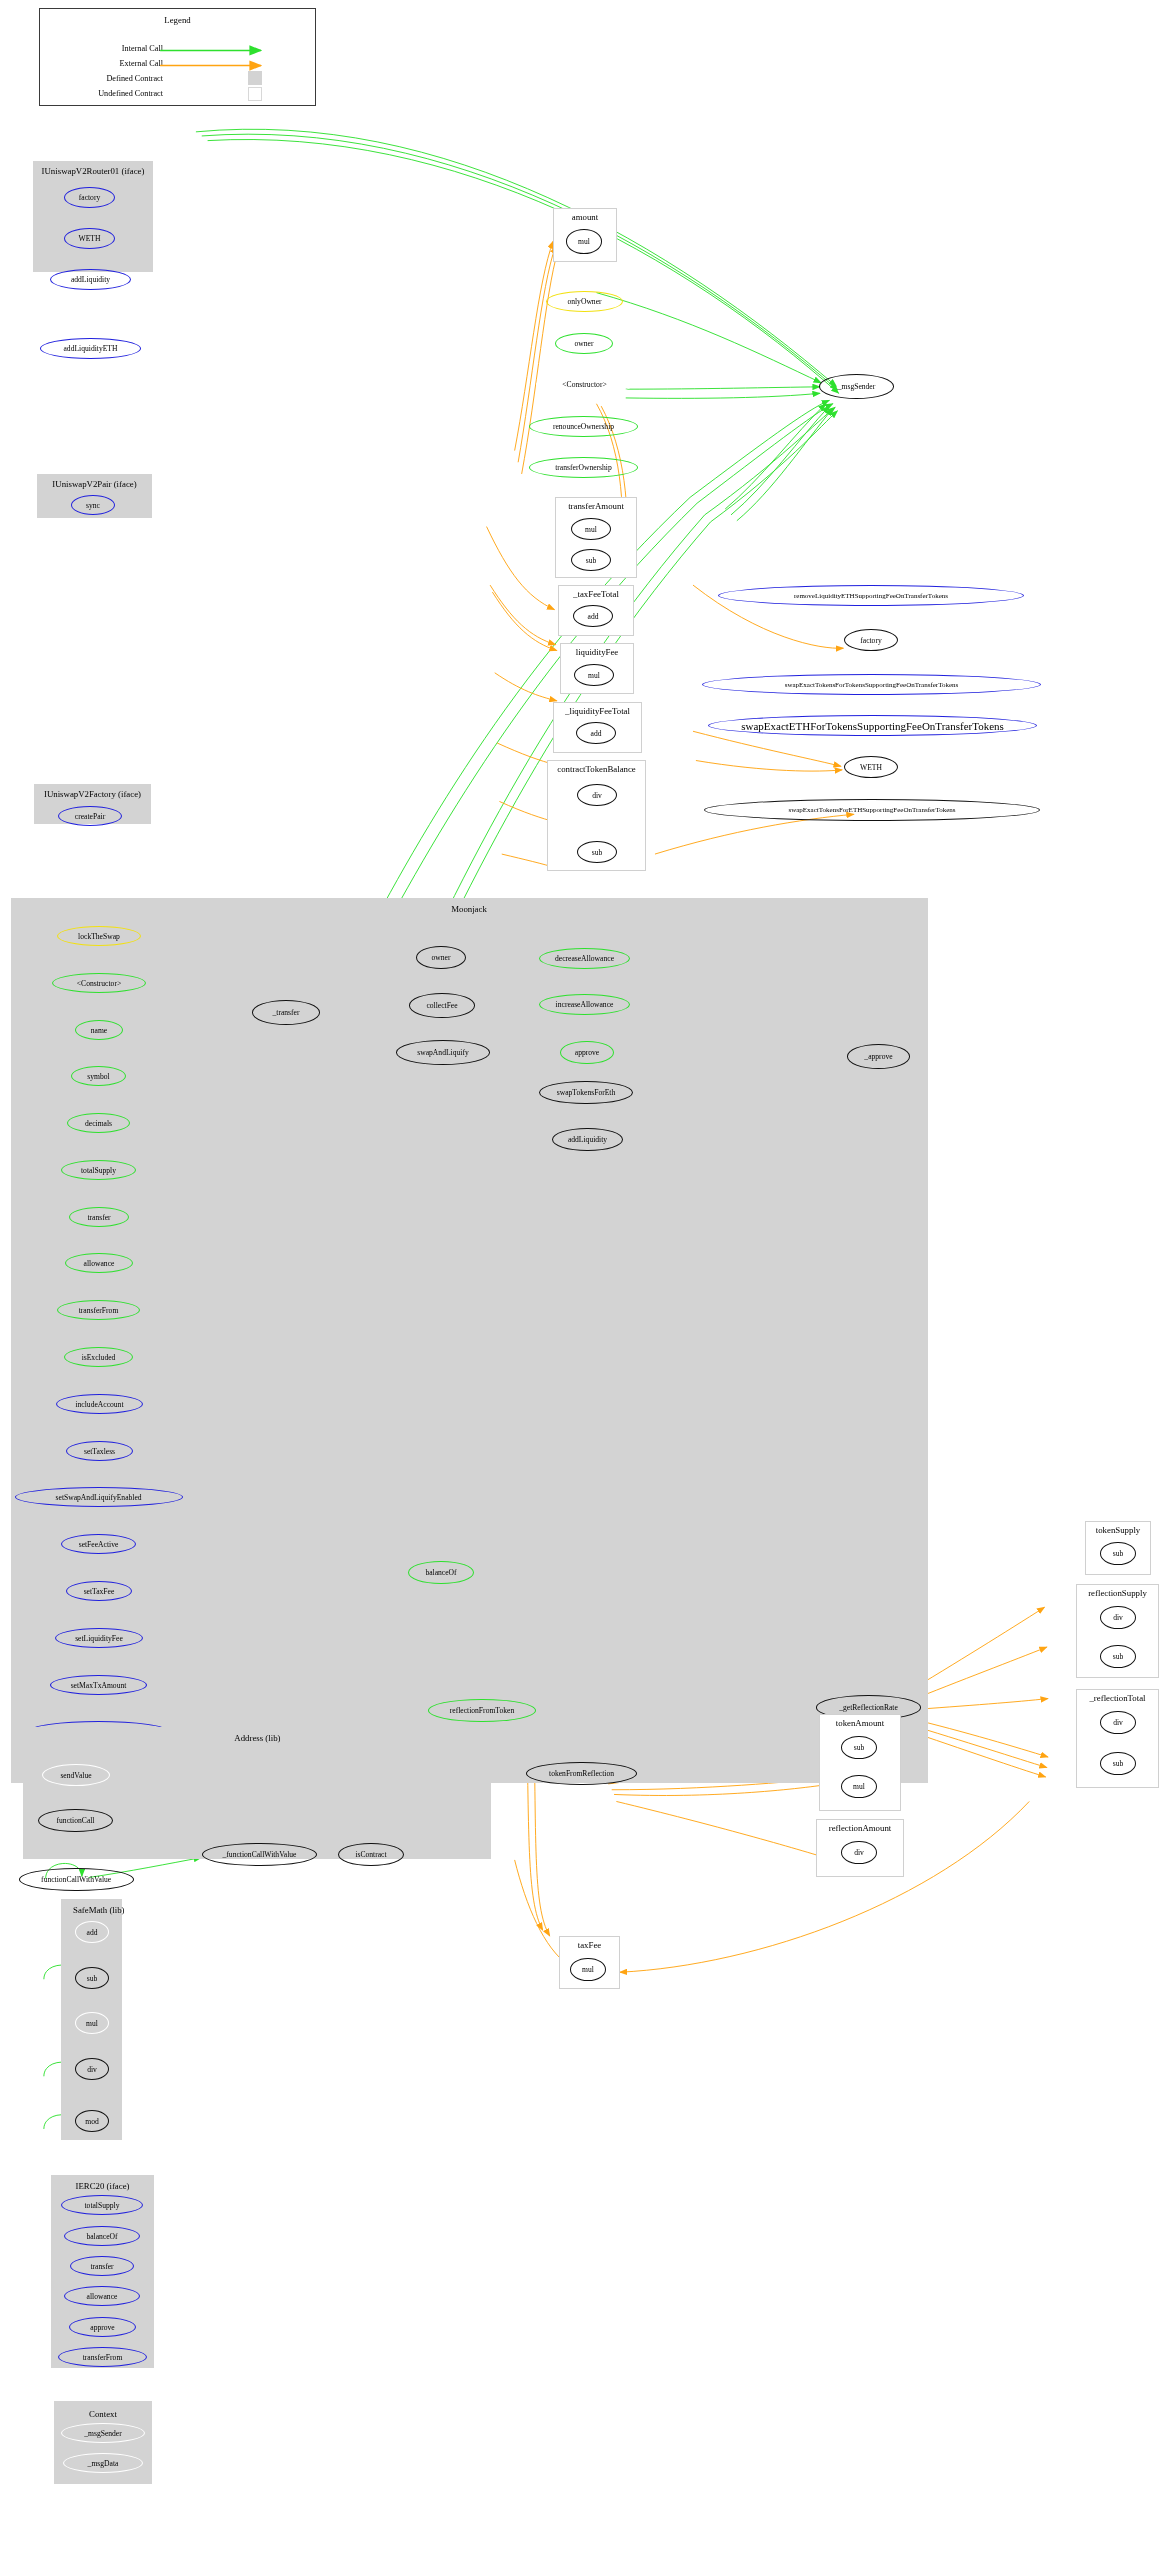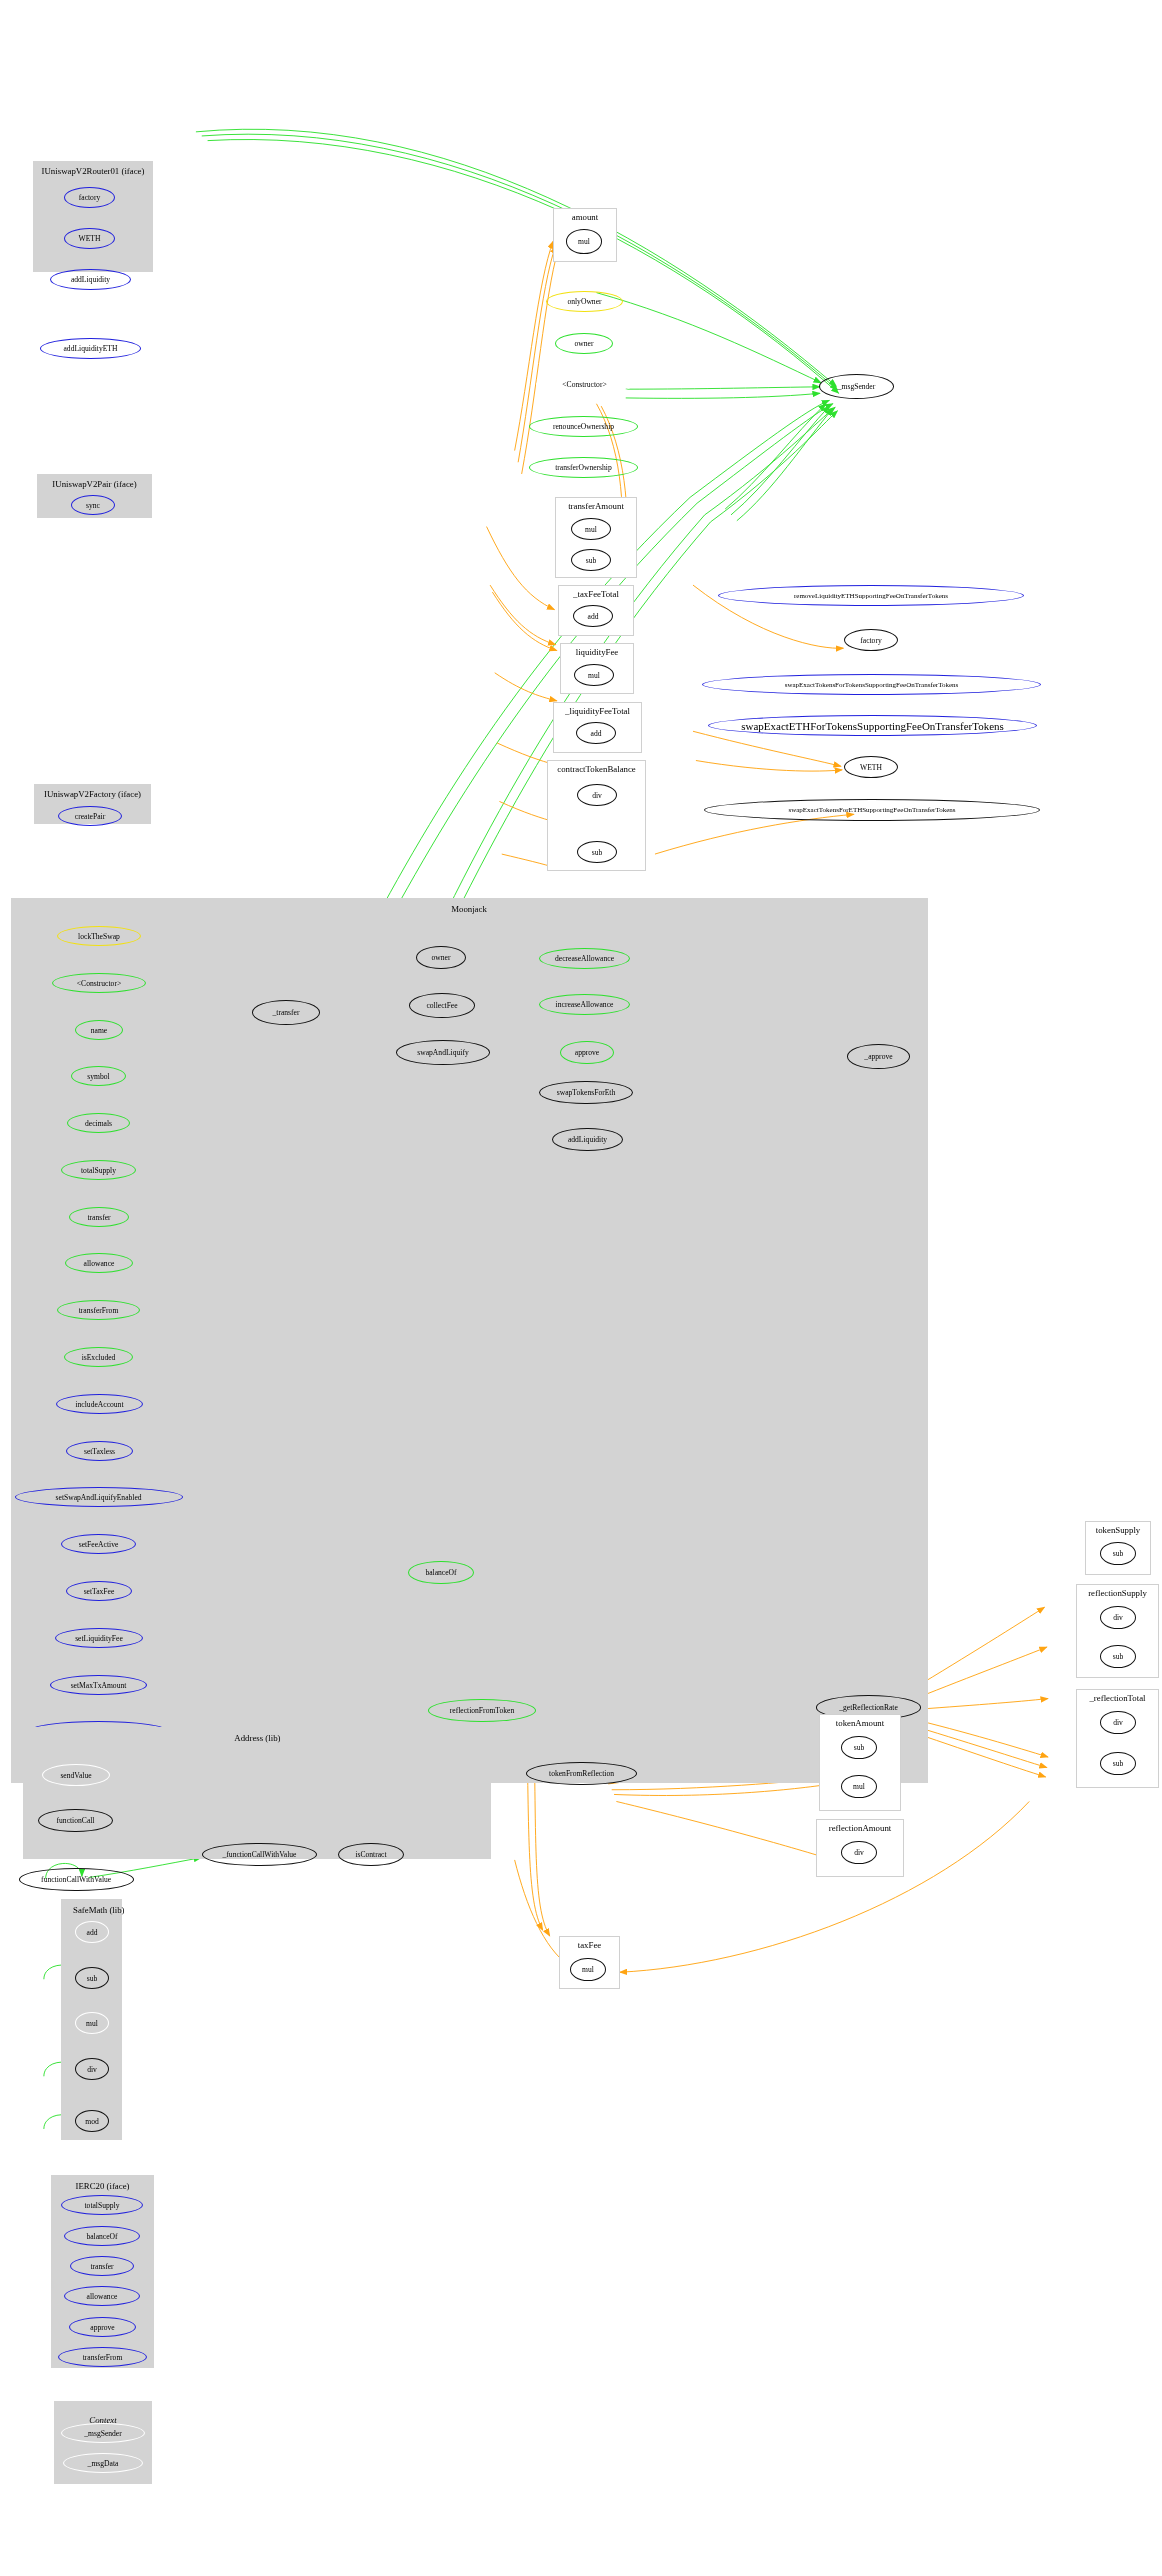--- a/index.html
+++ b/index.html
@@ -143,20 +143,33 @@
         <path d="M75,3550 C75,3518 136,3518 136,3548"></path>
         <path d="M75,3640 C75,3608 136,3608 136,3638"></path>
 
         <path d="M152,3110 C220,3130 290,3150 344,3162"></path>
         <path d="M152,3210 C220,3200 290,3186 344,3176"></path>
         <path d="M448,3170 C490,3170 540,3170 578,3170"></path>
       </g>
     </g>
   </svg>
 
+  <div class="legend-box" style="left:39px;top:8.2px;width:277px;height:98px;">
+    <div class="legend-title" style="top:5.8px;">Legend</div>
+    <div class="legend-label" style="left:0;width:123px;top:35px;">Internal Call</div>
+    <div class="legend-label" style="left:0;width:123px;top:50px;">External Call</div>
+    <div class="legend-label" style="left:0;width:123px;top:65px;">Defined Contract</div>
+    <div class="legend-label" style="left:0;width:123px;top:80px;">Undefined Contract</div>
+    <svg width="277" height="98" style="position:absolute;left:0;top:0;" viewBox="0 0 473 168">
+      <line x1="205" y1="71" x2="378" y2="71" stroke="#2ee02e" stroke-width="2.5" marker-end="url(#ag)"></line>
+      <line x1="205" y1="97" x2="378" y2="97" stroke="#ffa412" stroke-width="2.5" marker-end="url(#ao)"></line>
+    </svg>
+    <div class="legend-swatch sw-defined" style="left:208px;top:62px;width:13.5px;height:13.5px;"></div>
+    <div class="legend-swatch sw-undefined" style="left:208px;top:78px;width:13.5px;height:13.5px;"></div>
+  </div>
 
   <div class="cluster" style="left:33px;top:161px;width:120px;height:111px;">
     <div class="cluster-title" style="top:4.1px;">IUniswapV2Router01  (iface)</div>
   </div>
   <div class="node n-blue" style="left:64px;top:187px;width:51px;height:21px;">factory</div>
   <div class="node n-blue" style="left:64px;top:228px;width:51px;height:21px;">WETH</div>
   <div class="node n-blue" style="left:50px;top:269px;width:81px;height:21px;">addLiquidity</div>
   <div class="node n-blue" style="left:40px;top:310px;width:101px;height:21px;margin-top:28px;">addLiquidityETH</div>
 
   <div class="cluster" style="left:37px;top:474px;width:115px;height:44px;">
@@ -310,19 +323,19 @@
     <div class="cluster-title" style="top:4.7px;">IERC20  (iface)</div>
   </div>
   <div class="node n-blue" style="left:61px;top:2195px;width:82px;height:20px;">totalSupply</div>
   <div class="node n-blue" style="left:64px;top:2226px;width:76px;height:20px;">balanceOf</div>
   <div class="node n-blue" style="left:70px;top:2256px;width:64px;height:20px;">transfer</div>
   <div class="node n-blue" style="left:64px;top:2286px;width:76px;height:20px;">allowance</div>
   <div class="node n-blue" style="left:69px;top:2317px;width:67px;height:20px;">approve</div>
   <div class="node n-blue" style="left:58px;top:2347px;width:89px;height:20px;">transferFrom</div>
 
   <div class="cluster" style="left:54px;top:2401px;width:98px;height:83px;">
-    <div class="cluster-title" style="top:13px;font-style:italic;">Context</div>
+    <div class="cluster-title" style="top:7px;">Context</div>
   </div>
   <div class="node n-white" style="left:61px;top:2423px;width:84px;height:20px;">_msgSender</div>
   <div class="node n-white" style="left:63px;top:2453px;width:80px;height:20px;">_msgData</div>
 
 </div>
 
 
 </body></html>

